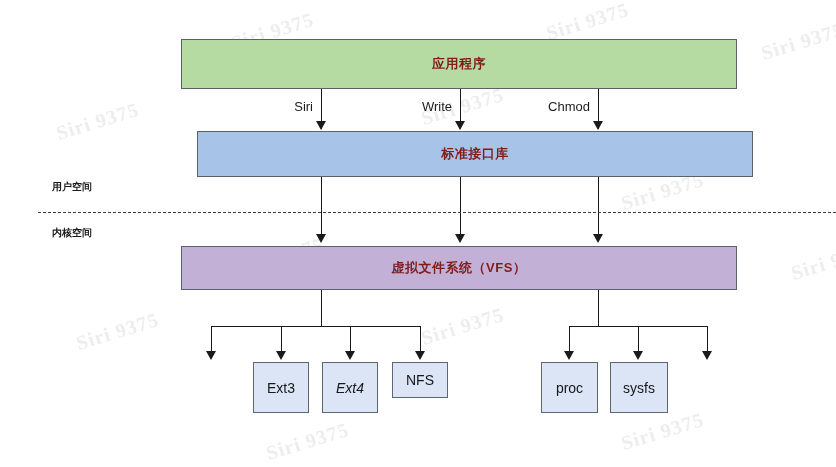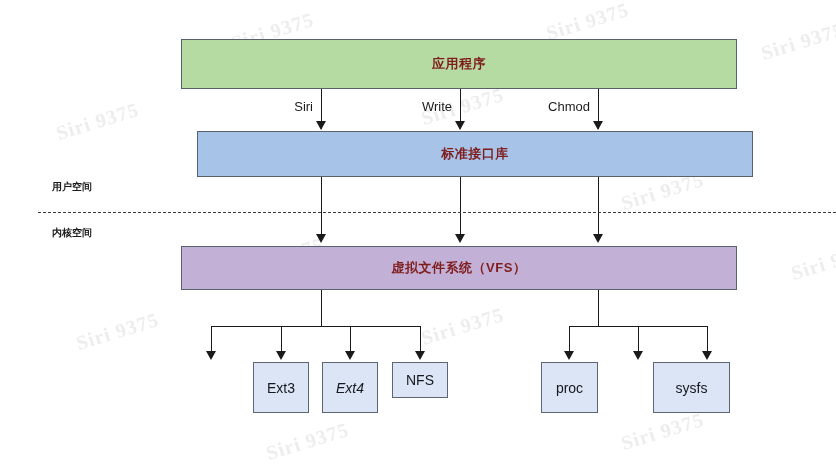--- a/index.html
+++ b/index.html
@@ -201,18 +201,18 @@
   <div class="leaf" style="left:322px; top:362px; width:56px; height:51px;font-style:italic;">
     <span>Ext4</span>
   </div>
   <div class="leaf" style="left:392px; top:362px; width:56px; height:36px;">
     <span>NFS</span>
   </div>
 
   <div class="leaf" style="left:541px; top:362px; width:57px; height:51px;">
     <span>proc</span>
   </div>
-  <div class="leaf" style="left:610px; top:362px; width:77px; height:51px;margin-left:43px;">
+  <div class="leaf" style="left:610px; top:362px; width:58px; height:51px;">
     <span>sysfs</span>
   </div>
 
 
 </div>
 
 </body></html>

